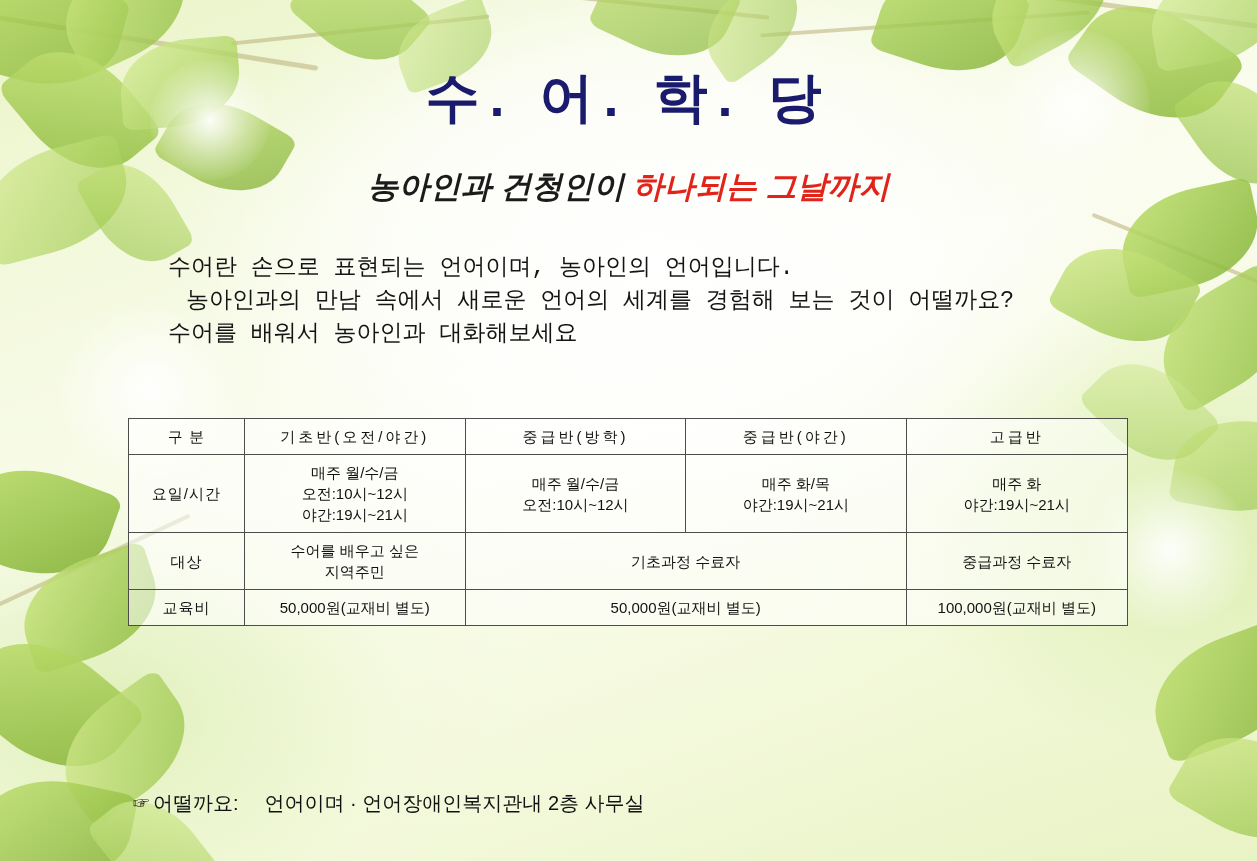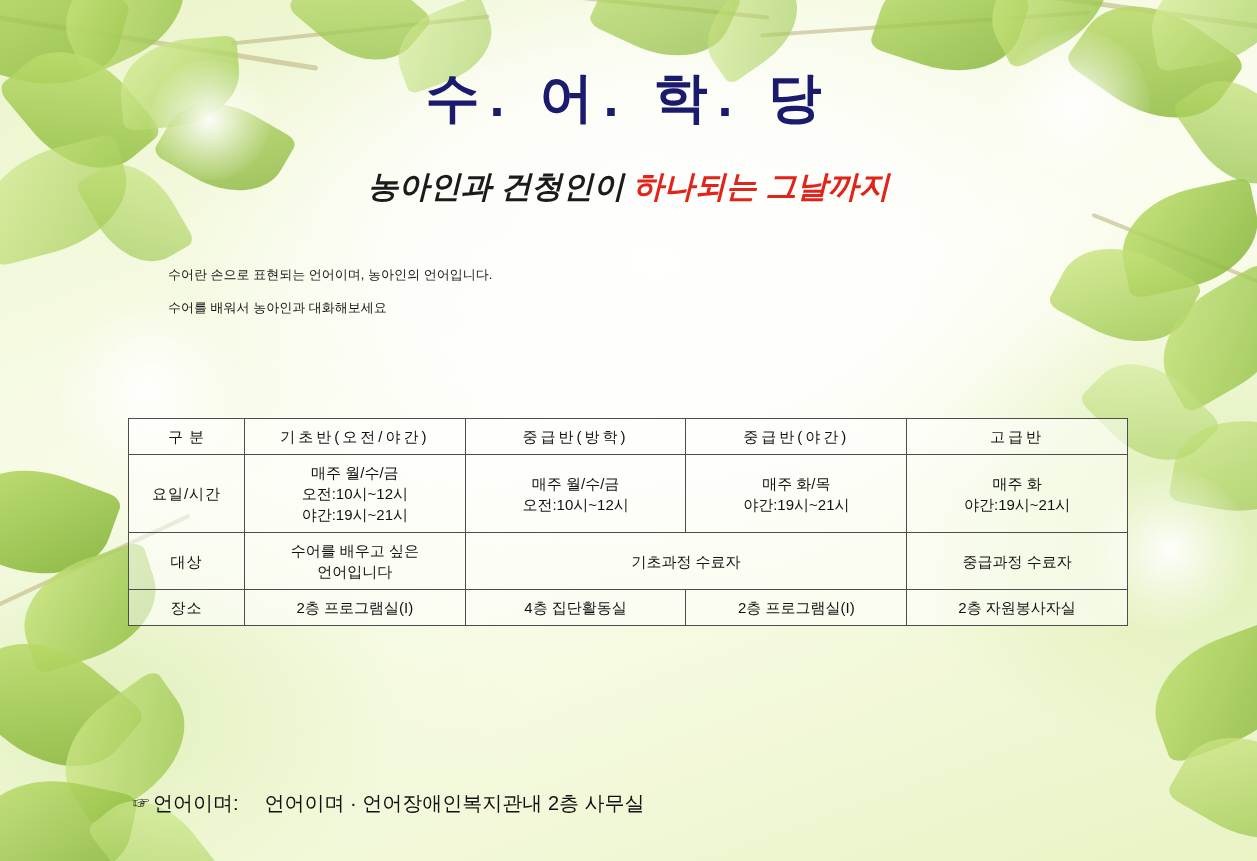--- a/index.html
+++ b/index.html
@@ -73,26 +73,27 @@
     font-size: 31px;
     font-style: italic;
     font-weight: bold;
     color: #1b1b1b;
     white-space: nowrap;
   }
   .subtitle .accent { color: #e2231a; text-align: center; }
 
   .intro {
     position: absolute;
-    top: 258px;
+    top: 252px;
     left: 168px;
     width: 960px;
     color: #141414;
-    font-size: 13px;
+    font-size: 23px;
     line-height: 33px;
+    font-family: Liberation Mono, monospace;
   }
   .intro .ln2 { padding-left: 2px; }
   .intro .ln3 { padding-left: 18px; }
 
   table.schedule {
     position: absolute;
     top: 418px;
     left: 128px;
     width: 1000px;
     border-collapse: collapse;
@@ -193,20 +194,21 @@
 
     <div class="title">수. 어. 학. 당</div>
 
     <div class="subtitle">
       <span>농아인과 건청인이</span>
       <span class="accent">하나되는 그날까지</span>
     </div>
 
     <div class="intro">
       <div>수어란 손으로 표현되는 언어이며, 농아인의 언어입니다.</div>
+      <div class="ln3">농아인과의 만남 속에서 새로운 언어의 세계를 경험해 보는 것이 어떨까요?</div>
       <div>수어를 배워서 농아인과 대화해보세요</div>
     </div>
 
     <table class="schedule">
       <tbody>
         <tr>
           <td class="head rowlabel">구  분</td>
           <td class="head" style="width:222px">기초반(오전/야간)</td>
           <td class="head" style="width:222px">중급반(방학)</td>
           <td class="head" style="width:222px">중급반(야간)</td>
@@ -224,35 +226,34 @@
           <td style="white-space:pre-line">매주 화/목
 야간:19시~21시</td>
           <td style="white-space:pre-line">매주 화
 야간:19시~21시</td>
         </tr>
 
 
         <tr>
           <td class="rowlabel">대상</td>
           <td style="white-space:pre-line">수어를 배우고 싶은
-언어입니다</td>
+지역주민</td>
           <td colspan="2">기초과정 수료자</td>
           <td>중급과정 수료자</td>
         </tr>
 
-
-        <tr>
-          <td class="rowlabel">장소</td>
-          <td>2층 프로그램실(I)</td>
-          <td>4층 집단활동실</td>
-          <td>2층 프로그램실(I)</td>
-          <td>2층 자원봉사자실</td>
-        </tr>
+        <tr>
+          <td class="rowlabel">교육비</td>
+          <td>50,000원(교재비 별도)</td>
+          <td colspan="2">50,000원(교재비 별도)</td>
+          <td>100,000원(교재비 별도)</td>
+        </tr>
+
       </tbody>
     </table>
 
     <div class="footer f1">
-      <span class="hand">☞</span><span>언어이며:</span><span class="gap"></span><span>언어이며 · 언어장애인복지관내 2층 사무실</span>
+      <span class="hand">☞</span><span>어떨까요:</span><span class="gap"></span><span>언어이며 · 언어장애인복지관내 2층 사무실</span>
     </div>
 
 
   </div>
 </div>
 
 </body></html>

